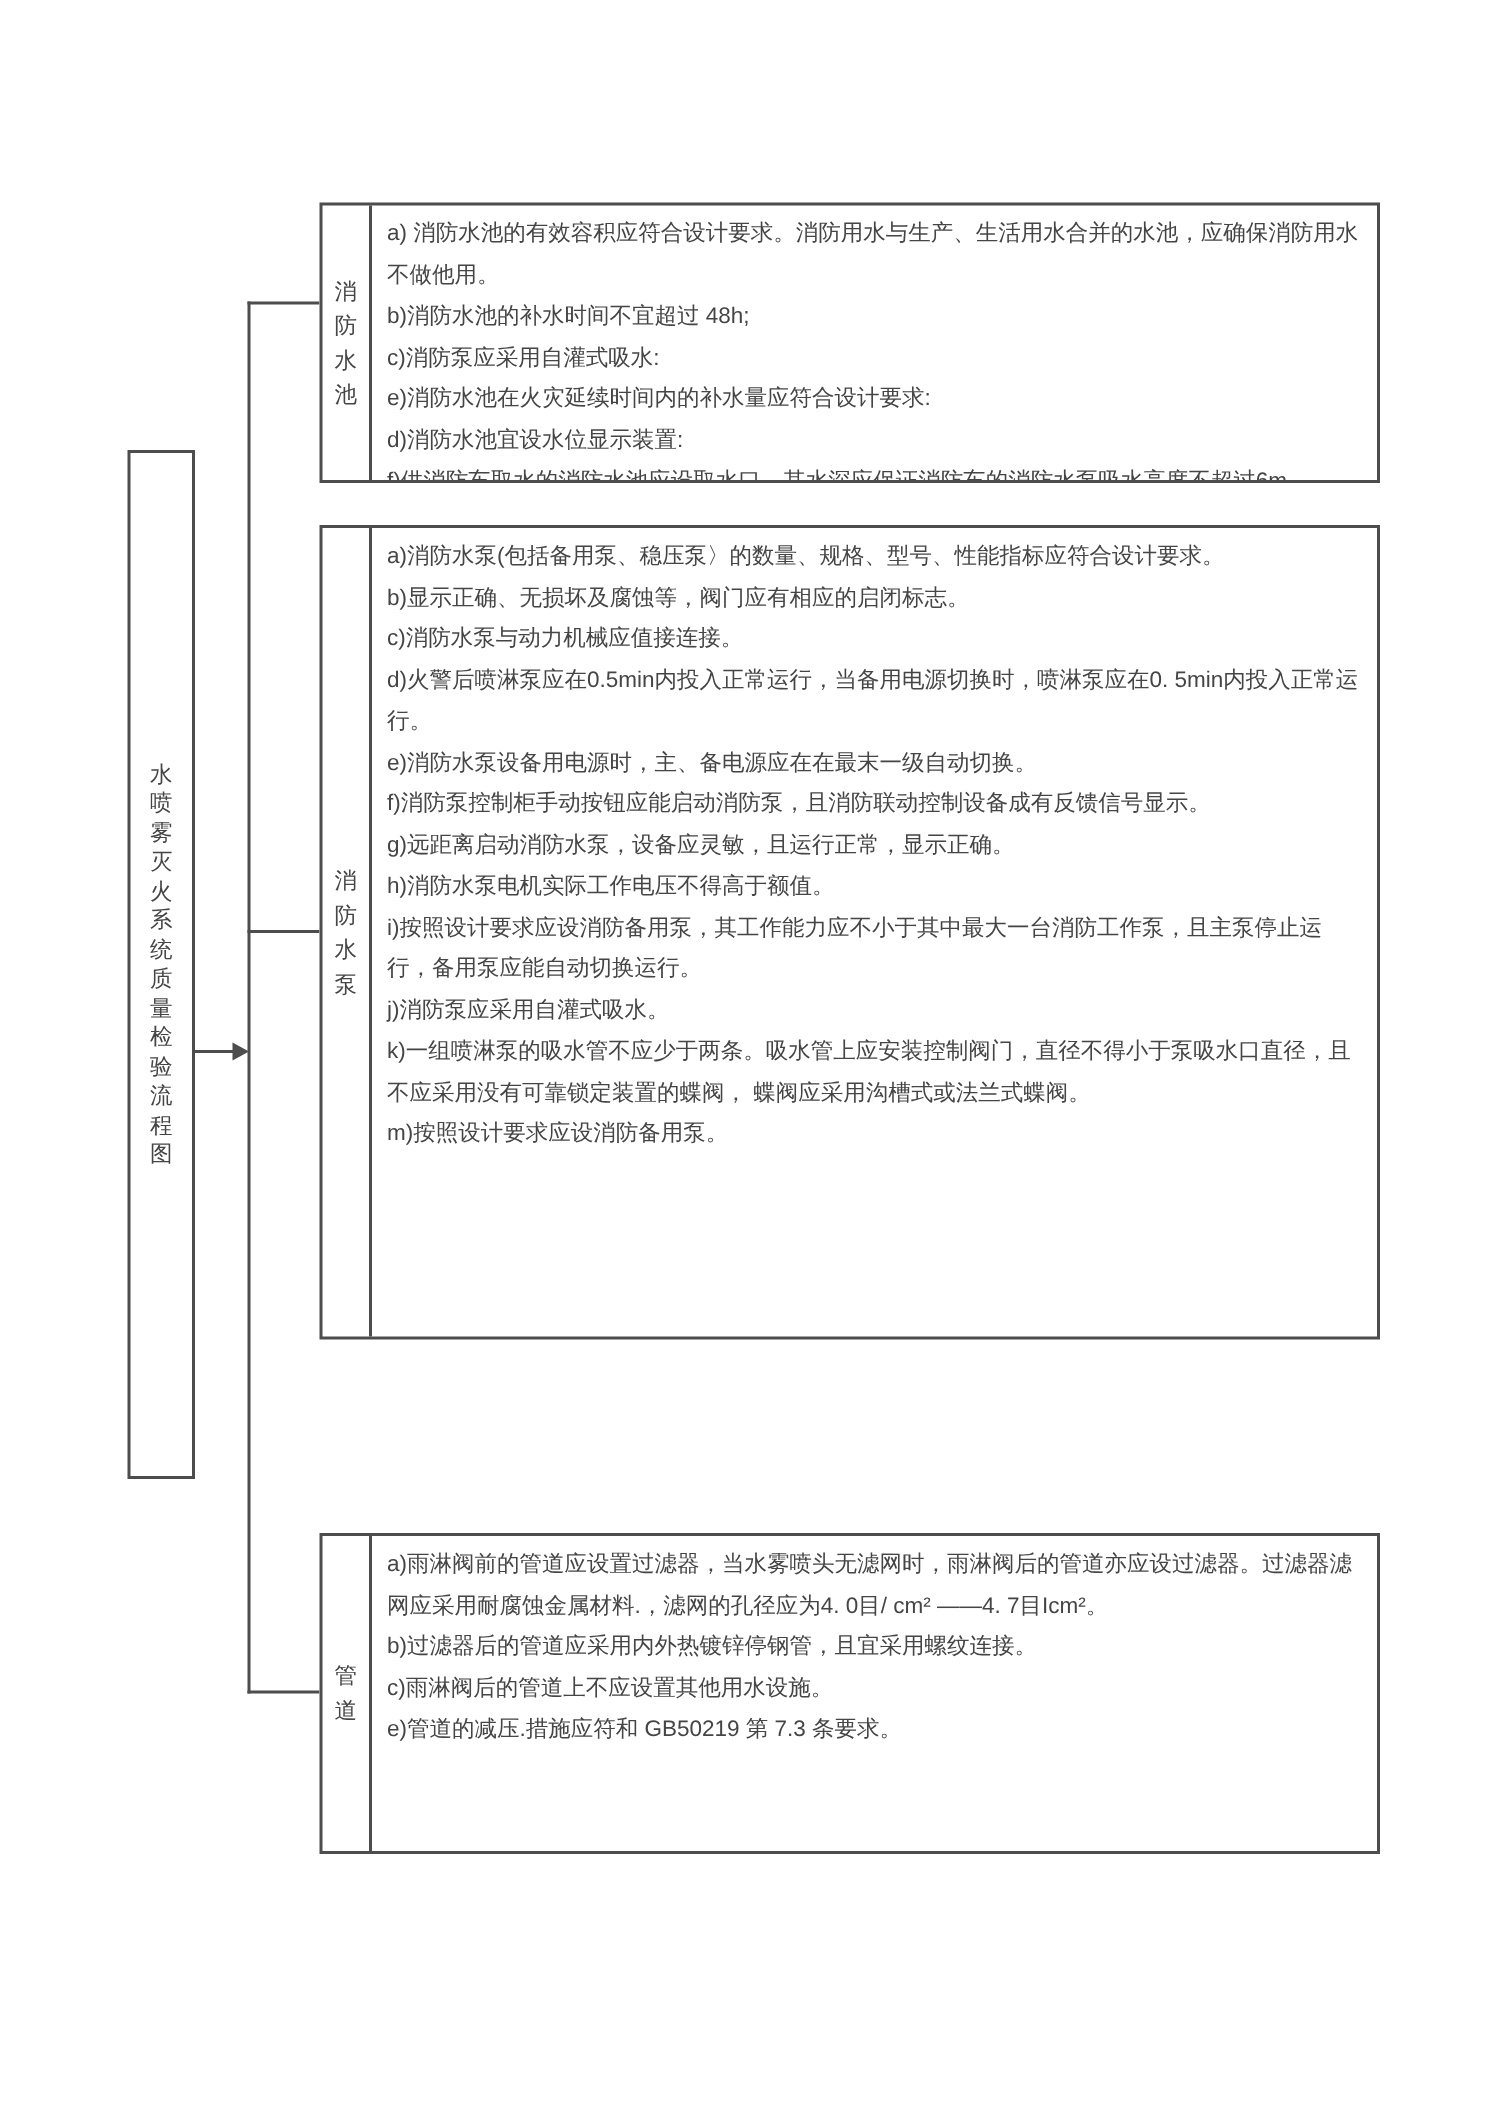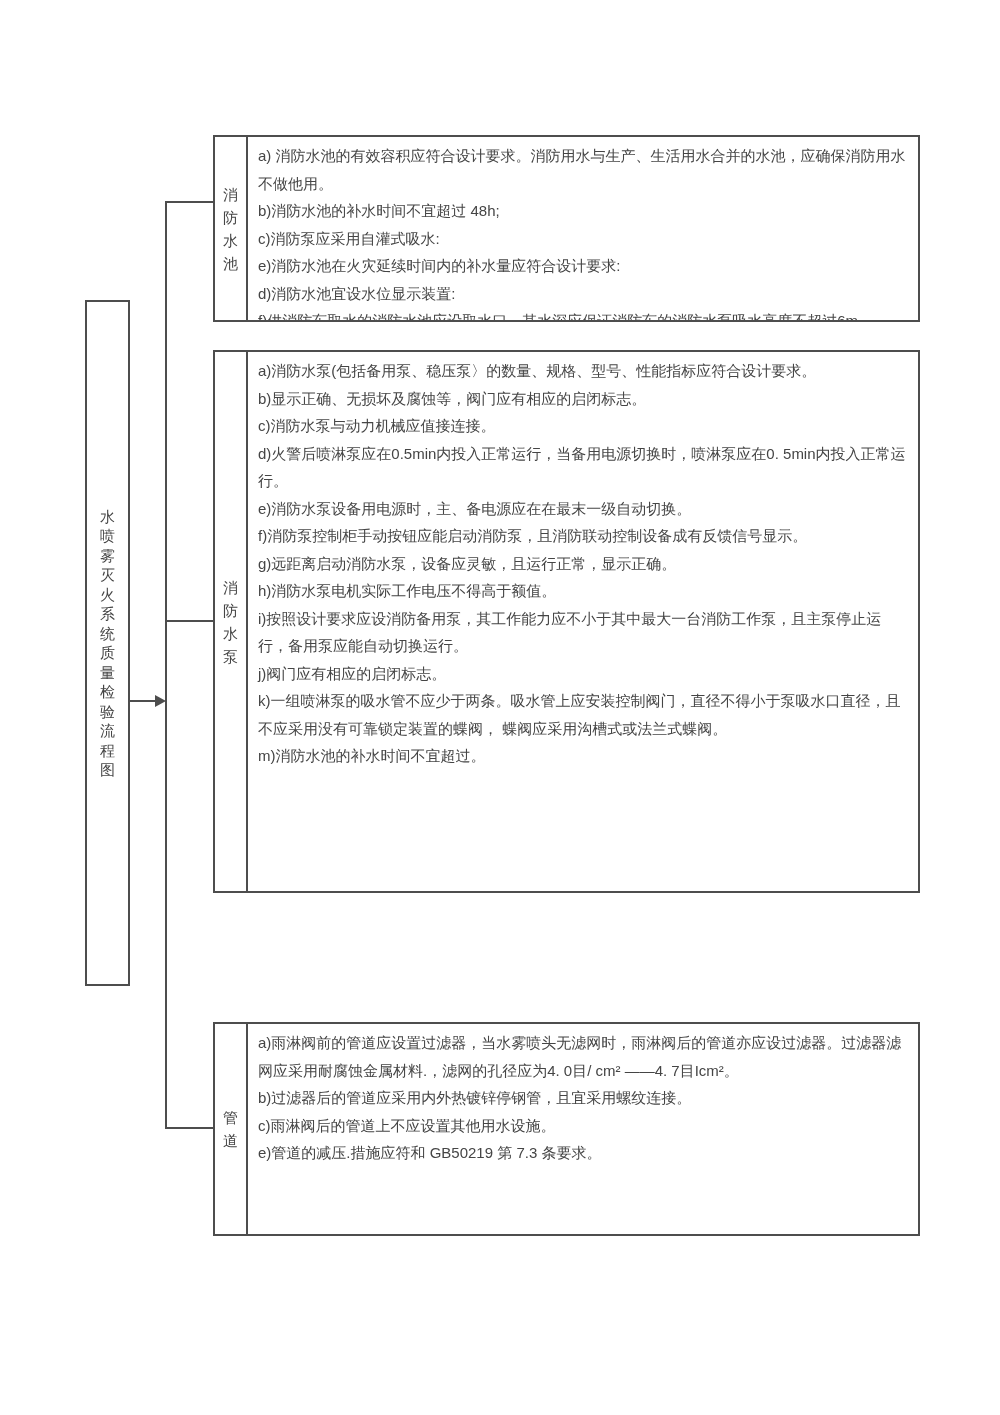--- a/index.html
+++ b/index.html
@@ -107,23 +107,23 @@
     <div class="sec-content">
       <p class="item">a)消防水泵(包括备用泵、稳压泵〉的数量、规格、型号、性能指标应符合设计要求。</p>
       <p class="item">b)显示正确、无损坏及腐蚀等，阀门应有相应的启闭标志。</p>
       <p class="item">c)消防水泵与动力机械应值接连接。</p>
       <p class="item">d)火警后喷淋泵应在0.5min内投入正常运行，当备用电源切换时，喷淋泵应在0. 5min内投入正常运行。</p>
       <p class="item">e)消防水泵设备用电源时，主、备电源应在在最末一级自动切换。</p>
       <p class="item">f)消防泵控制柜手动按钮应能启动消防泵，且消防联动控制设备成有反馈信号显示。</p>
       <p class="item">g)远距离启动消防水泵，设备应灵敏，且运行正常，显示正确。</p>
       <p class="item">h)消防水泵电机实际工作电压不得高于额值。</p>
       <p class="item">i)按照设计要求应设消防备用泵，其工作能力应不小于其中最大一台消防工作泵，且主泵停止运行，备用泵应能自动切换运行。</p>
-      <p class="item">j)阀门应有相应的启闭标志。</p>
+      <p class="item">j)消防泵应采用自灌式吸水。</p>
       <p class="item">k)一组喷淋泵的吸水管不应少于两条。吸水管上应安装控制阀门，直径不得小于泵吸水口直径，且不应采用没有可靠锁定装置的蝶阀， 蝶阀应采用沟槽式或法兰式蝶阀。</p>
-      <p class="item">m)消防水池的补水时间不宜超过。</p>
+      <p class="item">m)按照设计要求应设消防备用泵。</p>
     </div>
   </div>
 
   <div class="section sec3">
     <div class="sec-label">管
 道</div>
     <div class="sec-content">
       <p class="item">a)雨淋阀前的管道应设置过滤器，当水雾喷头无滤网时，雨淋阀后的管道亦应设过滤器。过滤器滤网应采用耐腐蚀金属材料.，滤网的孔径应为4. 0目/ cm² ——4. 7目Icm²。</p>
       <p class="item">b)过滤器后的管道应采用内外热镀锌停钢管，且宜采用螺纹连接。</p>
       <p class="item">c)雨淋阀后的管道上不应设置其他用水设施。</p>

